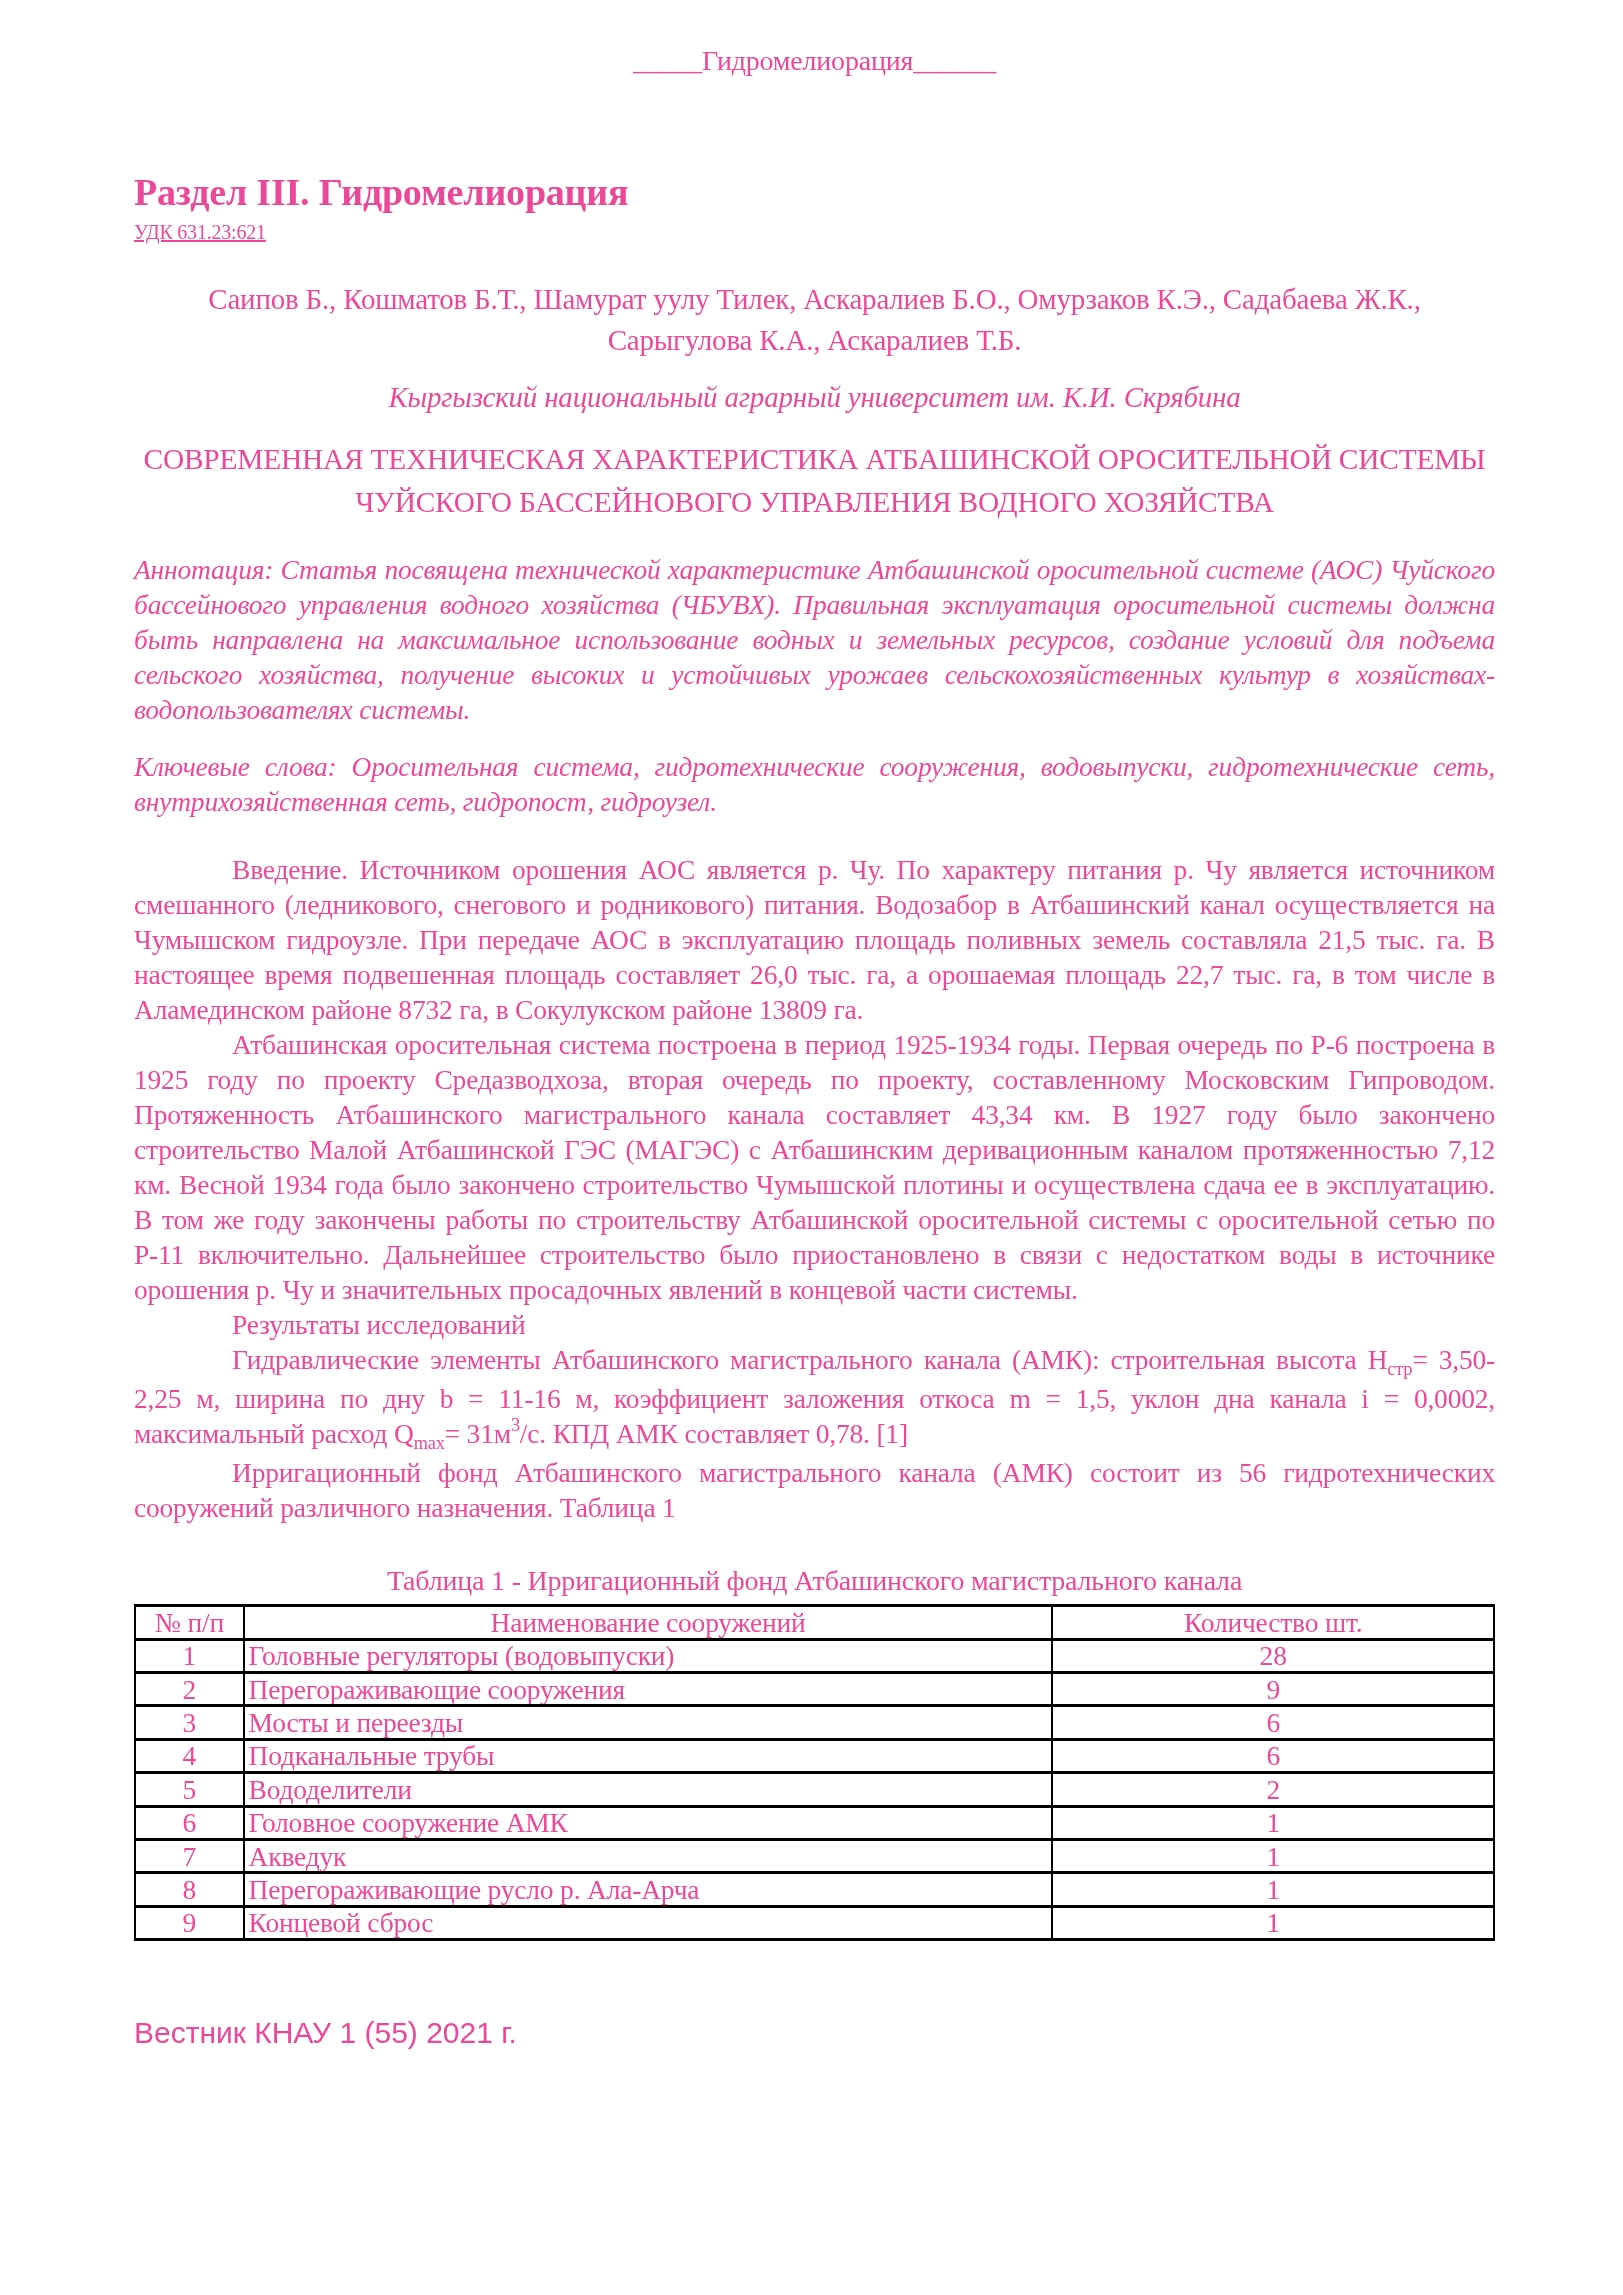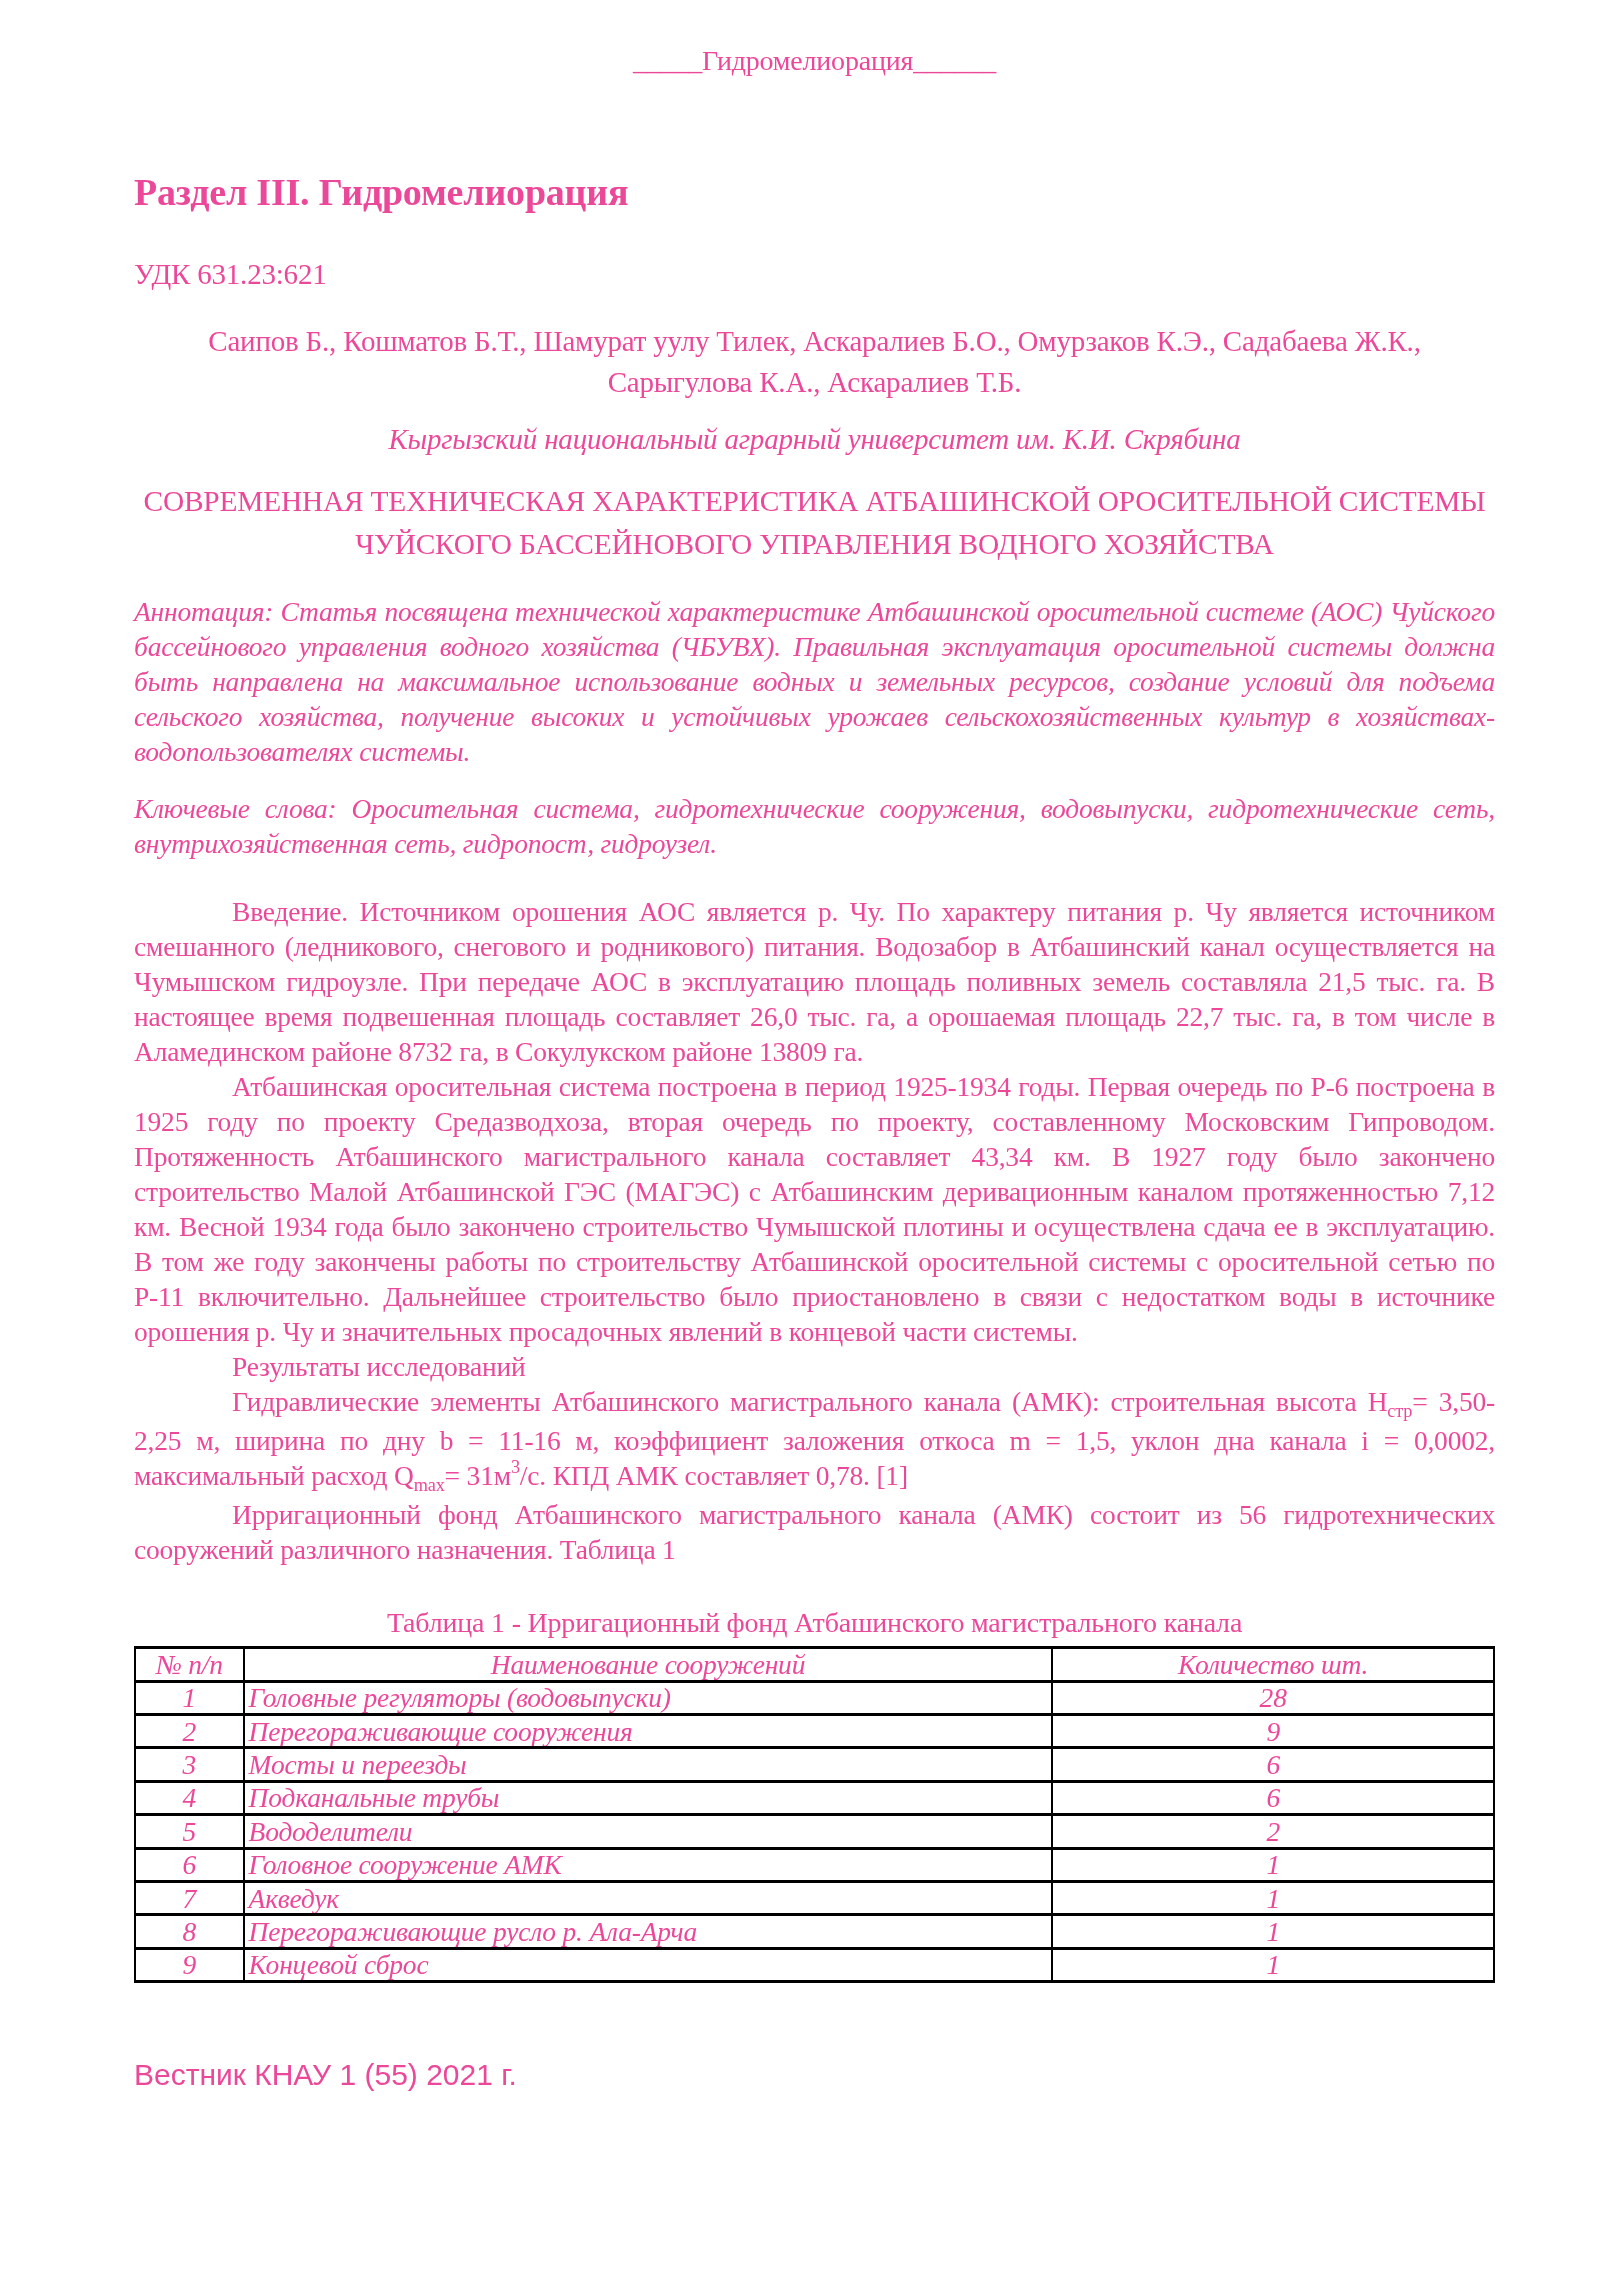--- a/index.html
+++ b/index.html
@@ -22,23 +22,23 @@
     font-size: 28px;
     line-height: 33px;
   }
   .section-heading {
     margin-top: 92px;
     font-size: 38px;
     font-weight: bold;
     line-height: 46px;
   }
   .udk {
-    margin-top: 42px;
-    font-size: 29px;
-    line-height: 35px;
+    font-size: 20px;
+    line-height: 35px;
+    text-decoration: underline;
   }
   .authors {
     margin-top: 29px;
     text-align: center;
     font-size: 29px;
     line-height: 41px;
   }
   .affiliation {
     margin-top: 18.3px;
     text-align: center;
@@ -88,21 +88,20 @@
     border-left: 2px solid #000;
     border-right: 2px solid #000;
     border-top: 3.9px solid #000;
     border-bottom: 3.9px solid #000;
     font-weight: normal;
     font-size: 27.5px;
     line-height: 29px;
     padding: 0.7px 3.9px;
     overflow: hidden;
     white-space: nowrap;
-    font-style: italic;
   }
   col.c-num { width: 8%; }
   col.c-name { width: 59.5%; }
   col.c-qty { width: 32.5%; }
   .cell-center { text-align: center; }
   .cell-name { text-align: left; padding-left: 14.4px; }
   .page-footer {
     margin-top: 73px;
     font-family: "Liberation Sans", "DejaVu Sans", sans-serif;
     font-size: 30px;

